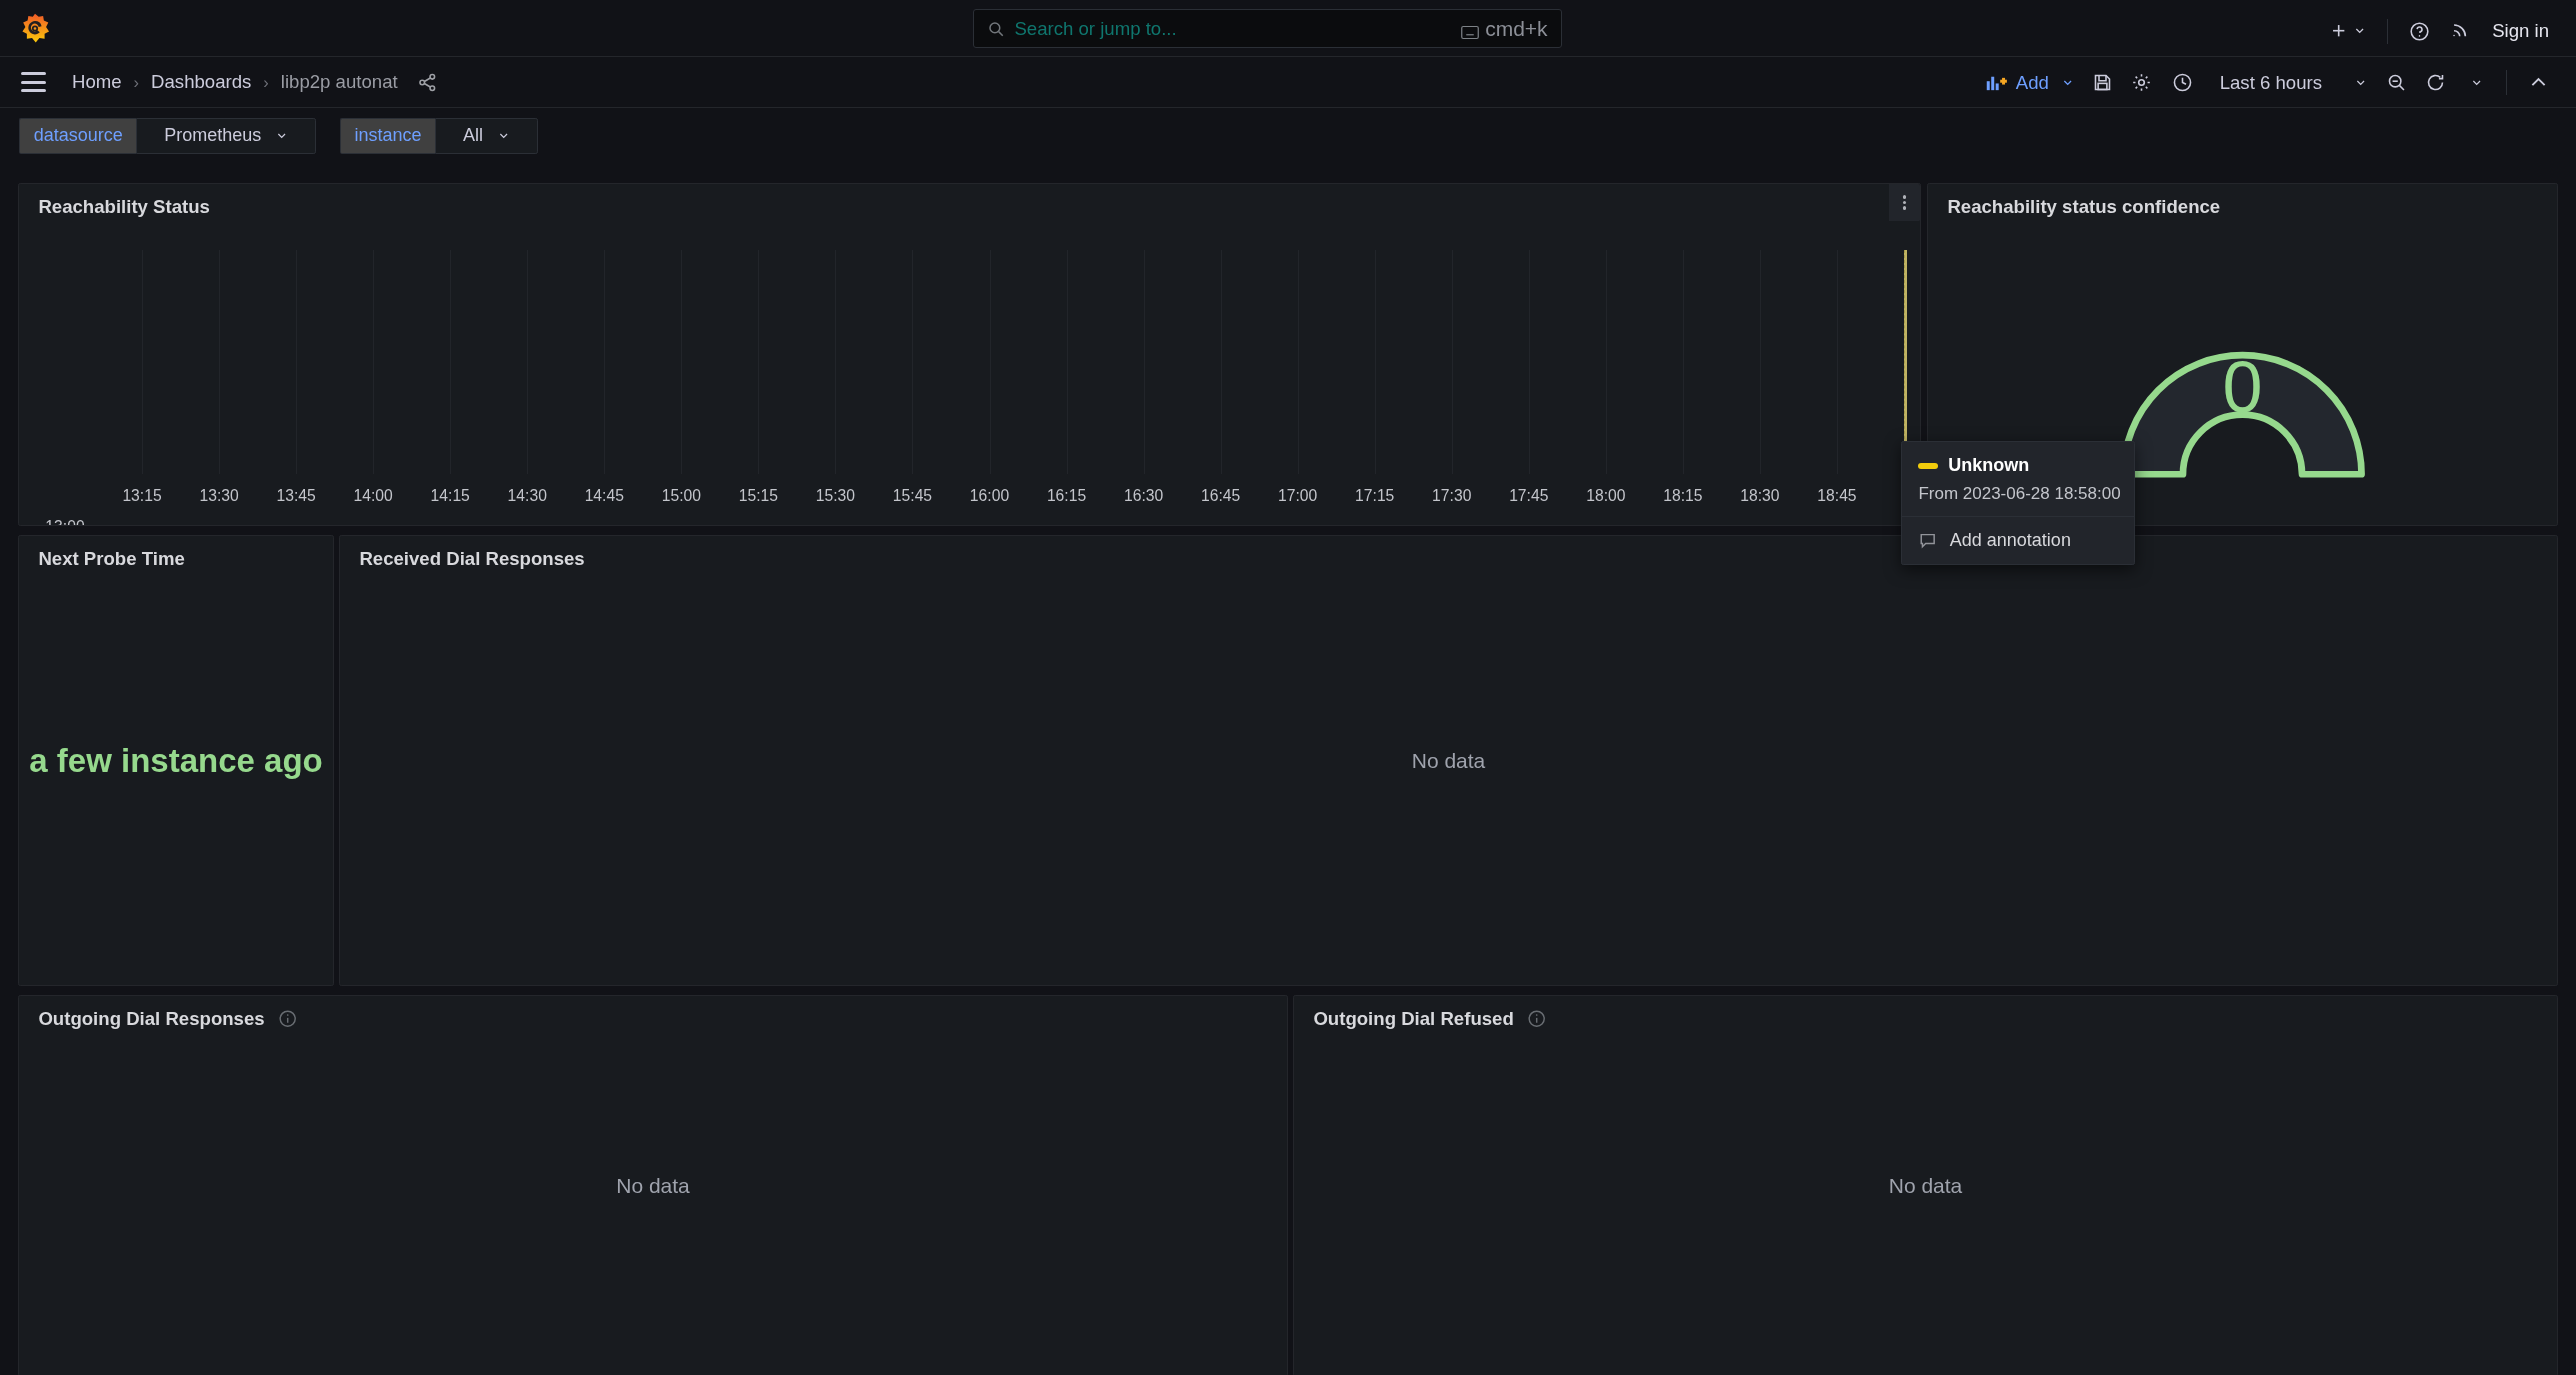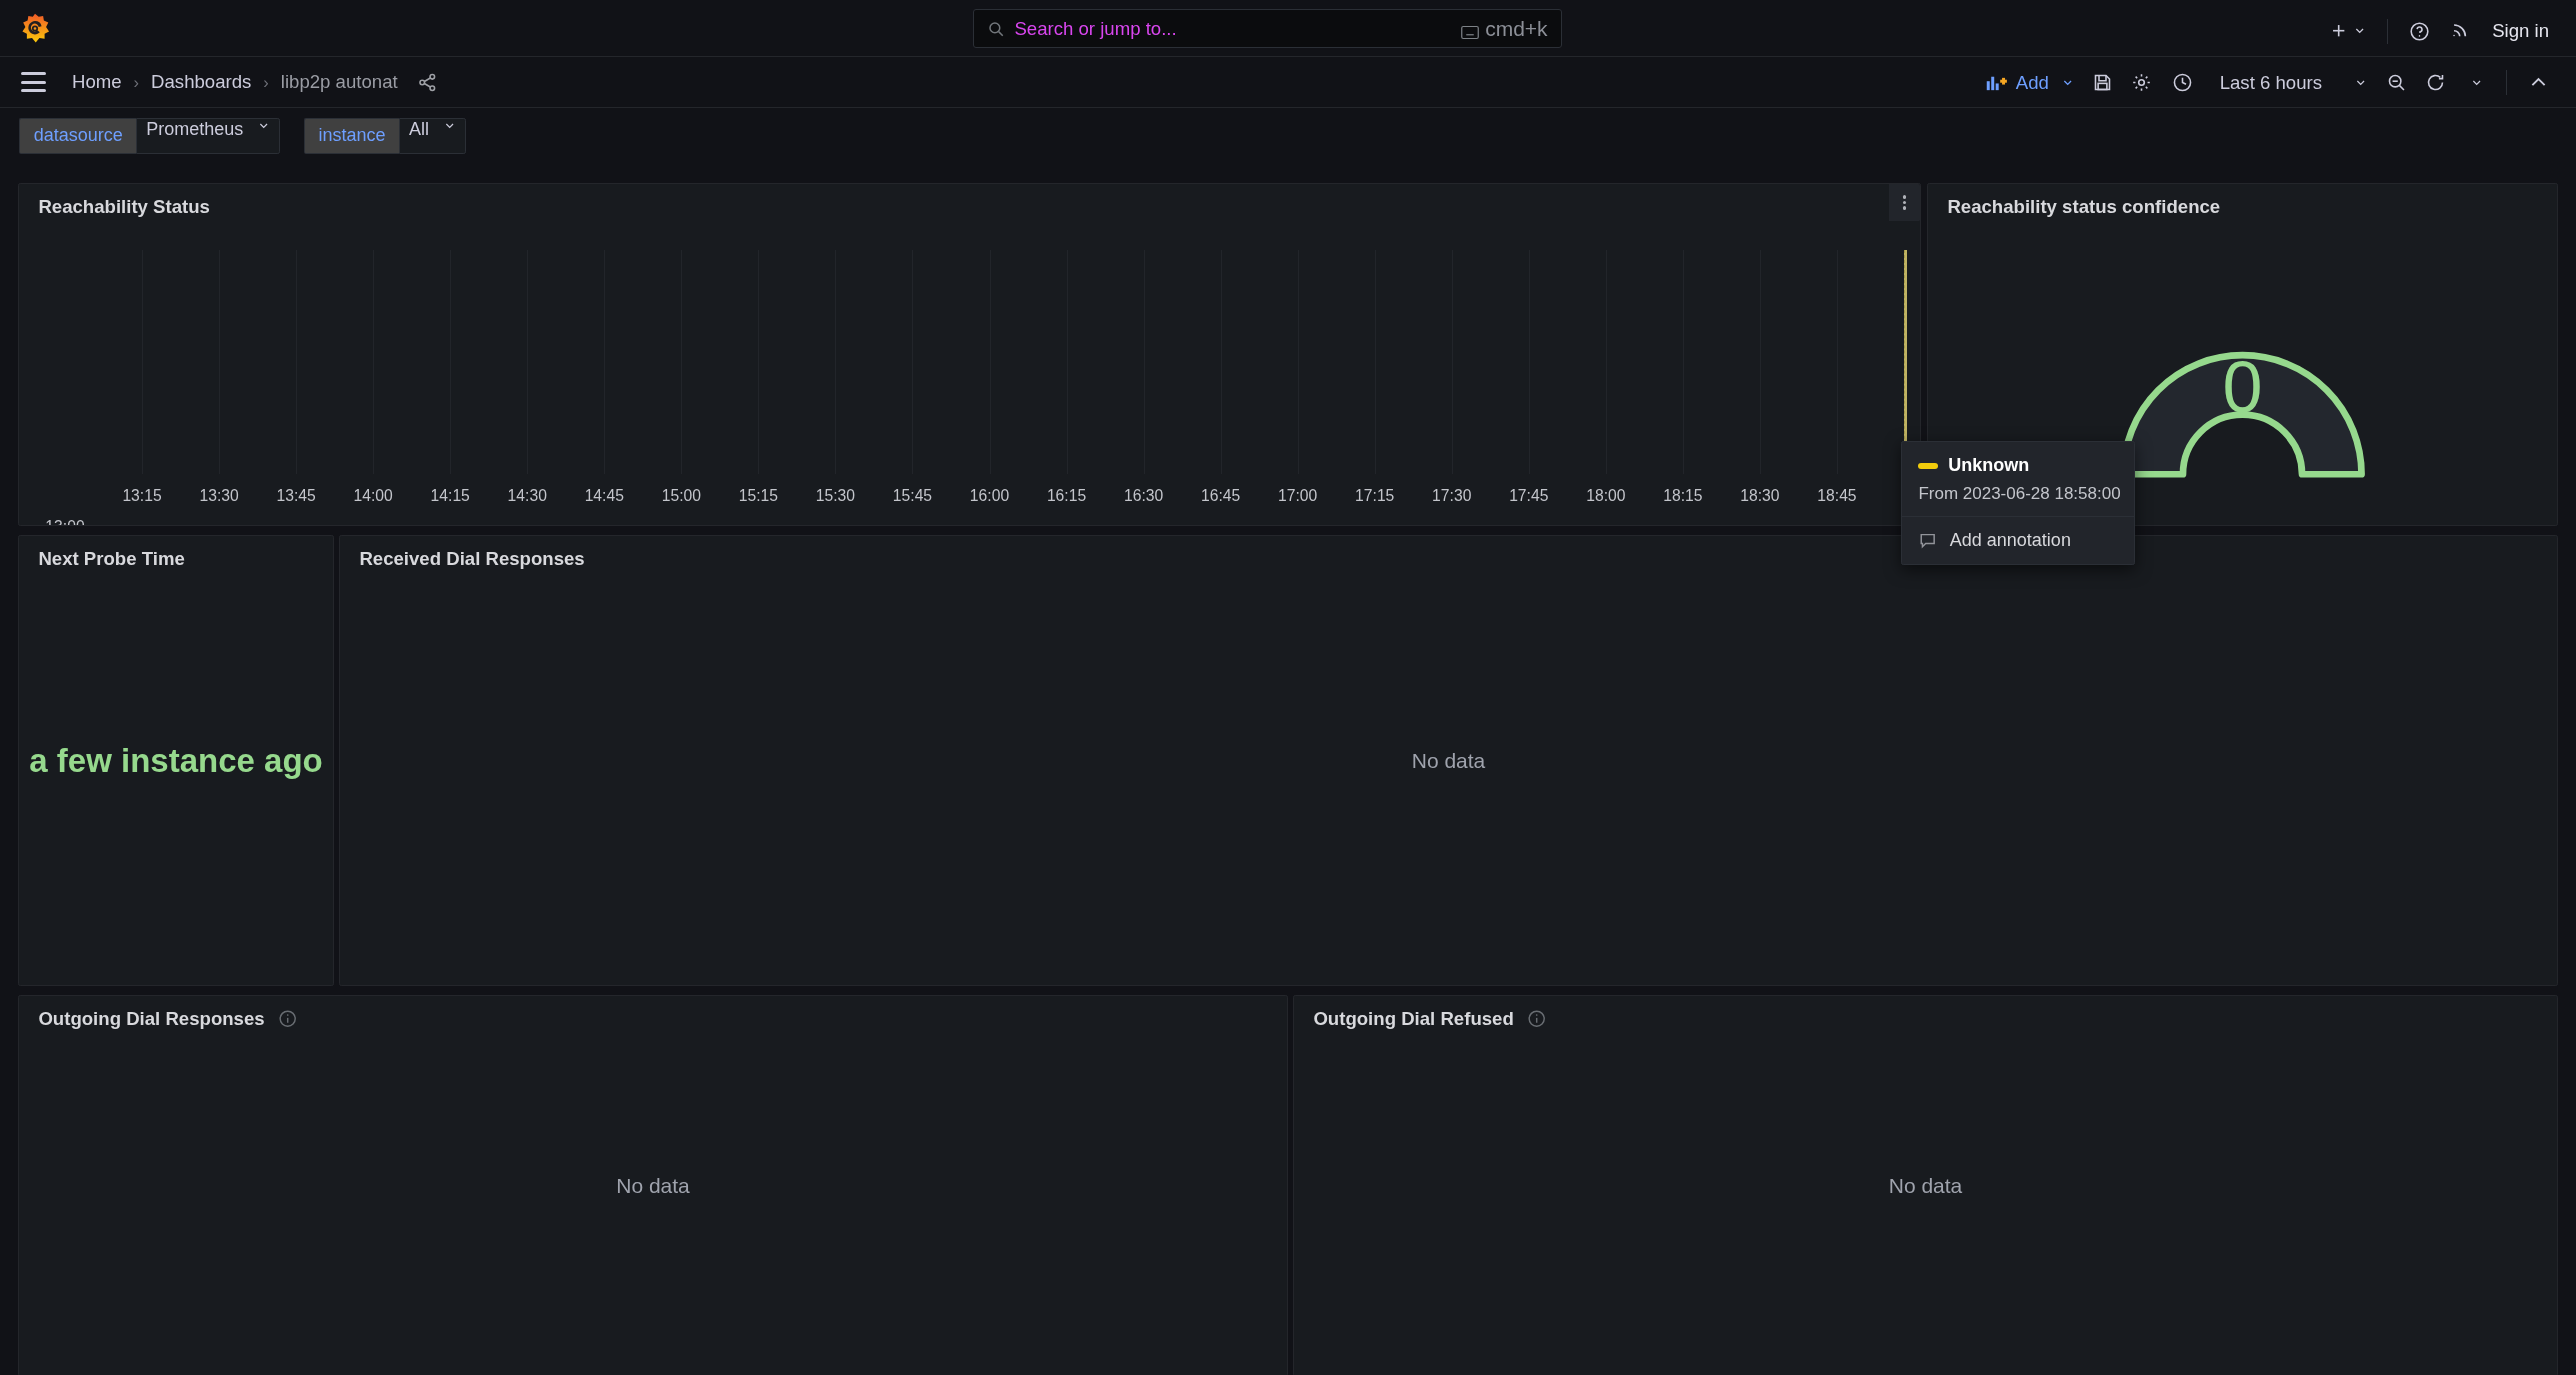--- a/index.html
+++ b/index.html
@@ -33,21 +33,21 @@
     background: #0b0c0e;
     border: 0.7px solid #2b2f36;
     border-radius: 3px;
     display: flex; align-items: center;
     padding: 0 13.4px;
     cursor: text;
   }
   .search-icon { width: 18px; height: 18px; flex: 0 0 auto; opacity: .72; }
   .search-ph {
     flex: 1 1 auto; margin-left: 9px;
-    color: #d946ef; font-size: 18.6px;
+    color: #0f766e; font-size: 18.6px;
   }
   .kbd-hint {
     display: flex; align-items: center; gap: 6px;
     color: #8c8f97; font-size: 21px;
   }
   .kbd-icon { width: 18px; height: 15px; opacity: .8; }
 
   .topbar-right {
     position: absolute; right: 15px; top: 0;
     height: 62px; display: flex; align-items: center; gap: 0;
@@ -125,22 +125,22 @@
   }
   .var-group { display: flex; align-items: center; margin-right: 24px; }
   .var-label {
     height: 36px; display: flex; align-items: center; padding: 0 13.4px;
     background: #404040; border: 0.7px solid #2b2f36;
     border-right: none;
     border-radius: 2.2px 0 0 2.2px;
     color: #6e9fff; font-size: 18px; white-space: nowrap;
   }
   .var-value {
-    height: 36px; display: flex; gap: 9px;
-    padding: 0 9px;
+    height: 36px; display: flex; align-items: center; gap: 9px;
+    padding: 0 27px;
     background: #181b1f; border: 0.7px solid #2b2f36;
     border-radius: 0 2.2px 2.2px 0;
     color: #ccccdc; font-size: 18px; cursor: pointer; white-space: nowrap;
   }
 
   
   .panel {
     position: absolute;
     background: #181b1f;
     border: 0.7px solid #24262b;

